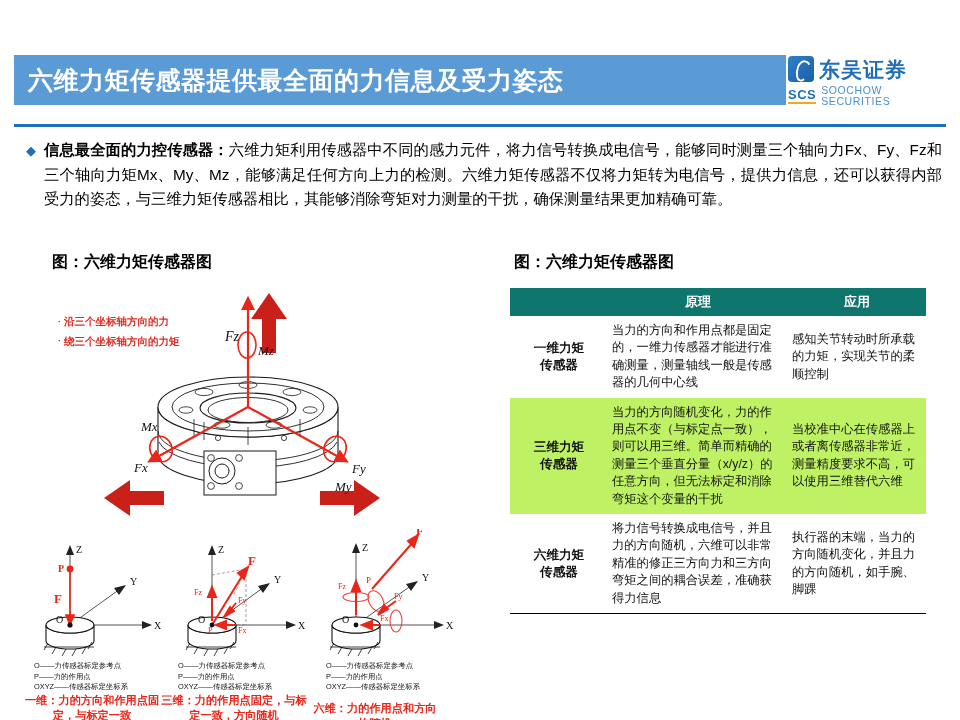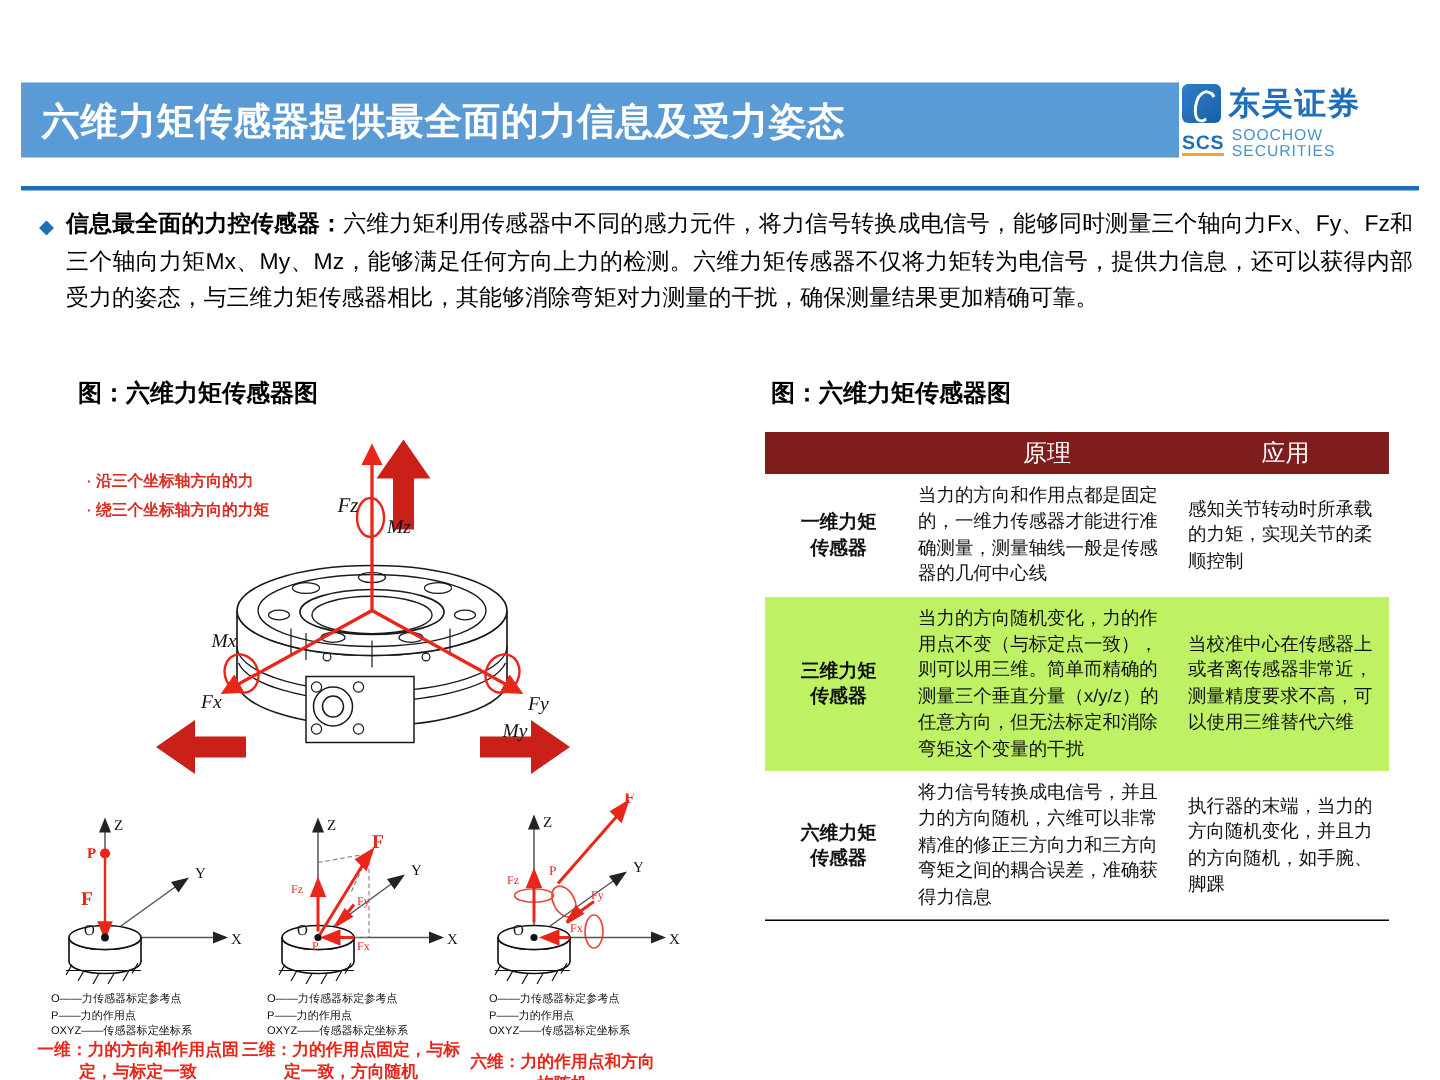--- a/index.html
+++ b/index.html
@@ -108,21 +108,21 @@
     position: absolute; font-size: 7.4px; color: #111; line-height: 10.5px;
     white-space: nowrap; font-family: "Liberation Sans", sans-serif;
   }
 
   
   .table-wrap {
     position: absolute; left: 510px; top: 252px; width: 416px;
   }
   table.cmp { width: 100%; border-collapse: collapse; table-layout: fixed; }
   table.cmp thead th {
-    background: #7f1d1d; color: #ffffff; font-size: 16px; font-weight: normal;
+    background: #0f766e; color: #ffffff; font-size: 13px; font-weight: bold;
     height: 28px; vertical-align: middle;
   }
   table.cmp thead th.blank { width: 98px; }
   table.cmp thead th.principle { width: 180px; }
   table.cmp thead th.apply { width: 138px; }
   table.cmp td {
     font-size: 12.3px; line-height: 17.4px; color: #111;
     padding: 6px 4px 6px 4px; vertical-align: middle;
   }
   table.cmp td.name {

